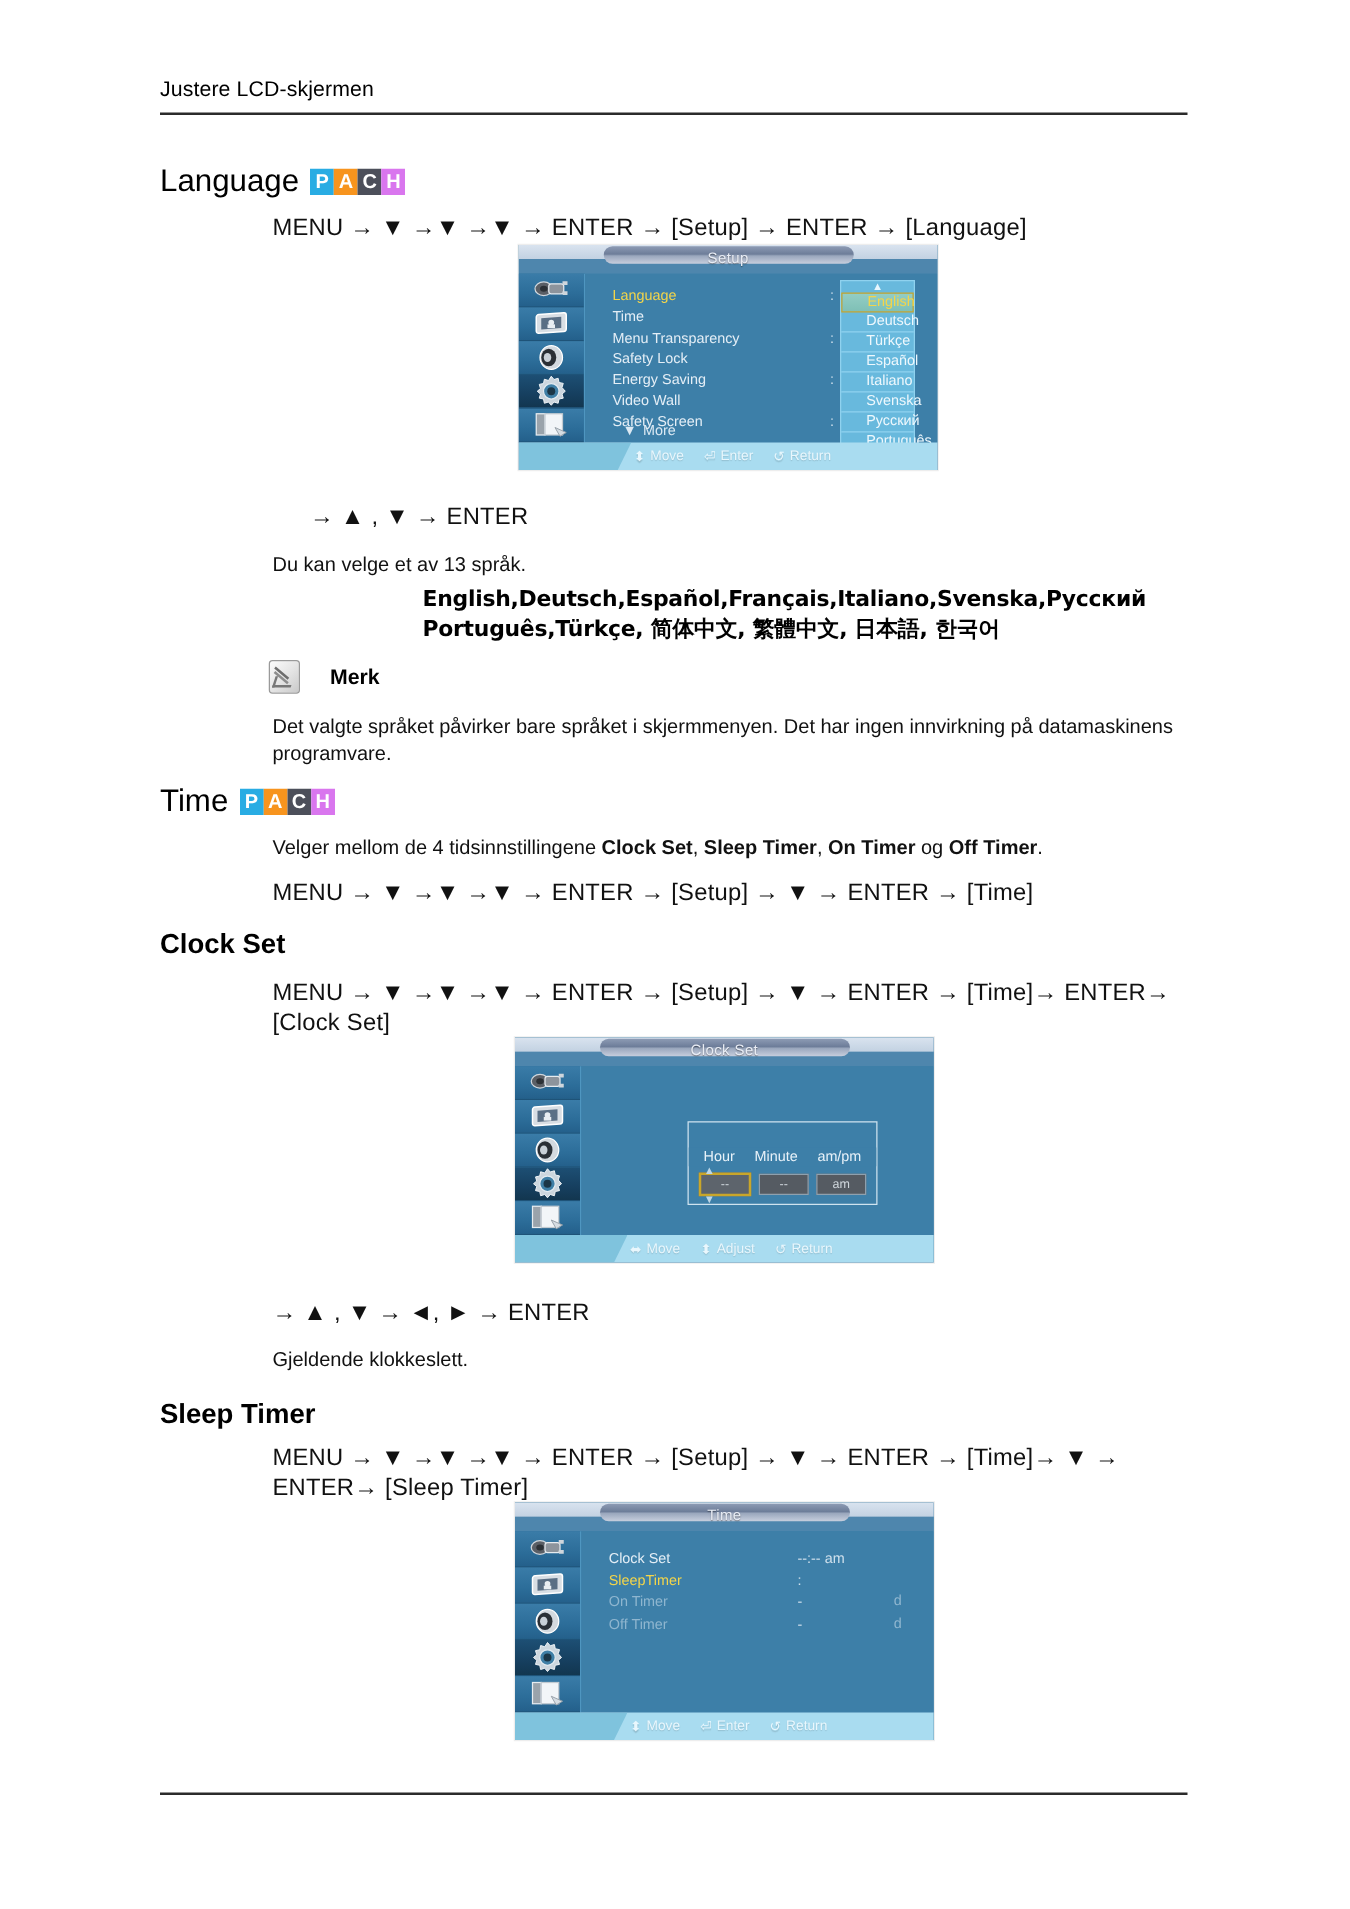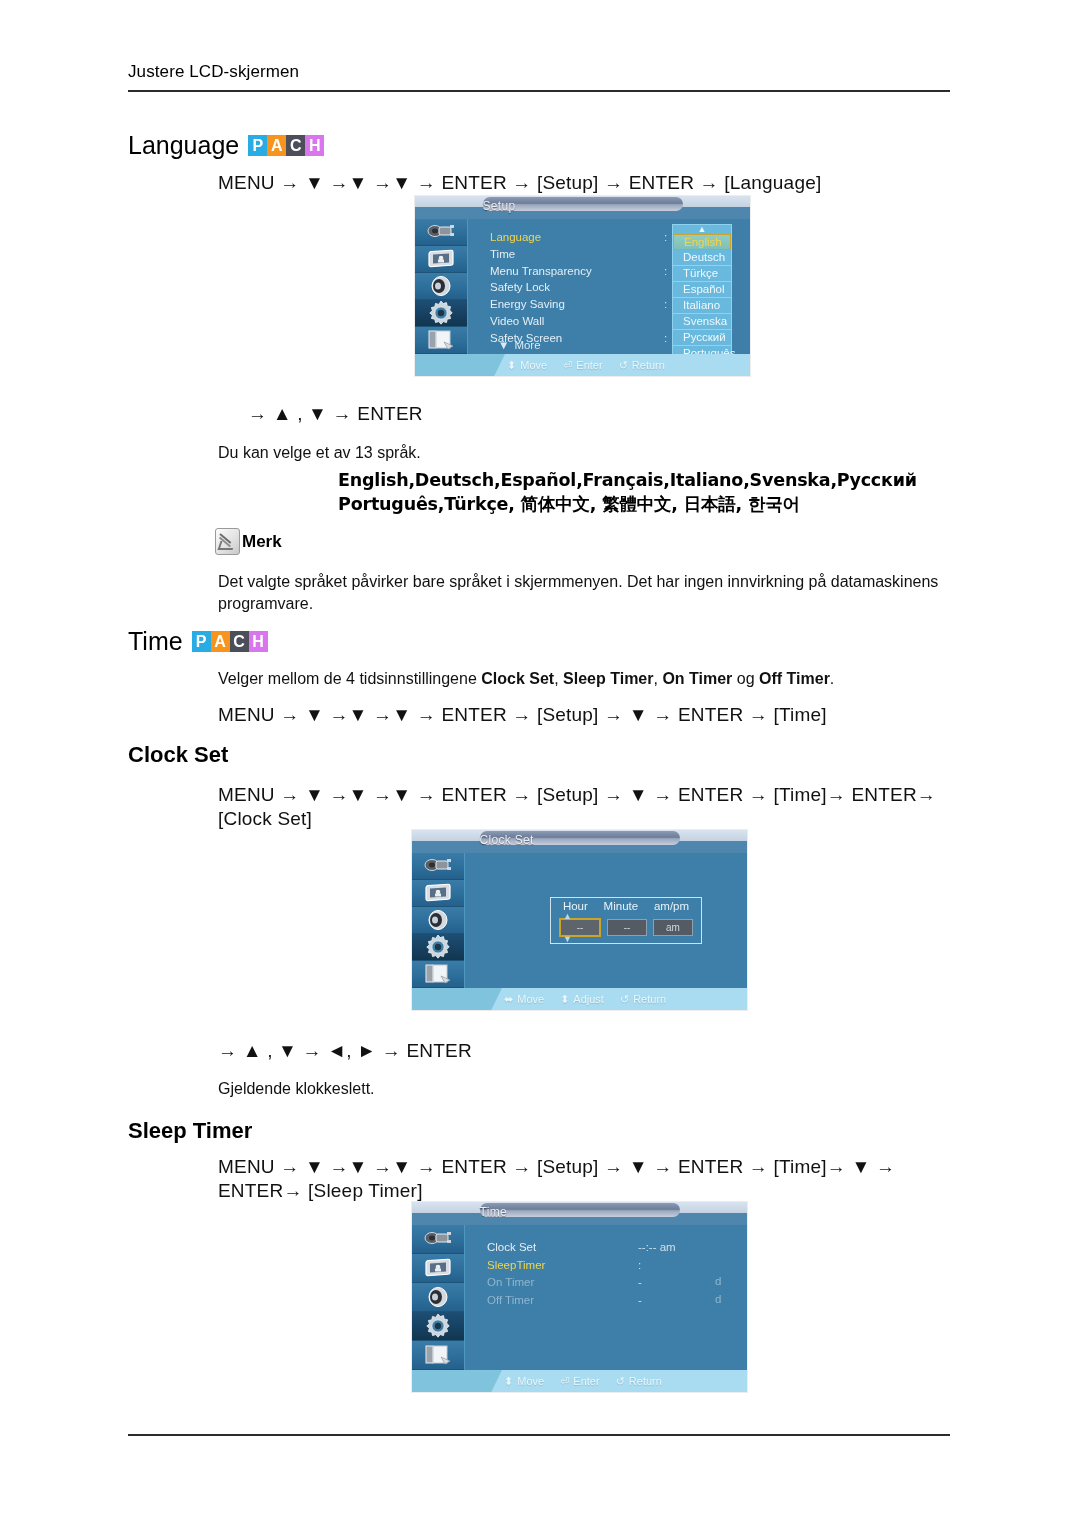--- a/index.html
+++ b/index.html
@@ -114,21 +114,21 @@
     letter-spacing: -0.2px;
     color: #000;
   }
 
   
   .note-head {
     position: absolute;
     left: 215px;
     display: flex;
     align-items: center;
-    gap: 2px;
+    gap: 24px;
   }
   .note-icon {
     width: 23px;
     height: 25px;
     border: 1px solid #9a9a9a;
     border-radius: 3px;
     background: linear-gradient(135deg,#fcfcfc 0%,#e3e3e3 55%,#c9c9c9 100%);
     position: relative;
     overflow: hidden;
   }
@@ -174,20 +174,21 @@
     position: absolute;
     left: 50%;
     top: 1px;
     transform: translateX(-50%);
     width: 200px;
     height: 14px;
     border-radius: 10px;
     background: linear-gradient(180deg,#8d9bb4 0%, #6d7d99 45%, #9aa7bd 55%, #c7cedd 100%);
     color: #e9edf5;
     font-size: 12px;
+    text-align: center;
     line-height: 19px;
     letter-spacing: 0.3px;
     text-shadow: 0 1px 1px rgba(0,0,0,0.45);
   }
   .osd-body {
     position: relative;
     display: flex;
     height: 135px;
     background: #3d7fa8;
   }
@@ -288,21 +289,21 @@
     justify-content: center;
     color: #e8f6fd;
     font-size: 9px;
     line-height: 1;
   }
   .dd-item {
     height: 15px;
     line-height: 15px;
     font-size: 11.5px;
     color: #eef8fd;
-    padding-left: 10px;
+    padding-left: 20px;
     border-bottom: 1px solid #8fd2ef;
     white-space: nowrap;
   }
   .dd-item.hl {
     background: linear-gradient(180deg,#93cdc4 0%, #7fc0b6 100%);
     color: #f3d54a;
     border: 1px solid #c9a62a;
     box-sizing: border-box;
     height: 16px;
     line-height: 14px;
@@ -323,20 +324,21 @@
     border: 1px solid #cfe3ef;
     background: #3d7fa8;
   }
   .clock-head {
     display: flex;
     color: #e8f2f9;
     font-size: 11.5px;
     justify-content: space-around;
     padding: 2px 4px 1px;
     background: #3d7fa8;
+    margin-top: 20px;
   }
   .clock-fields {
     display: flex;
     justify-content: space-around;
     align-items: center;
     padding: 5px 5px 6px;
     position: relative;
   }
   .cf {
     width: 38px;

